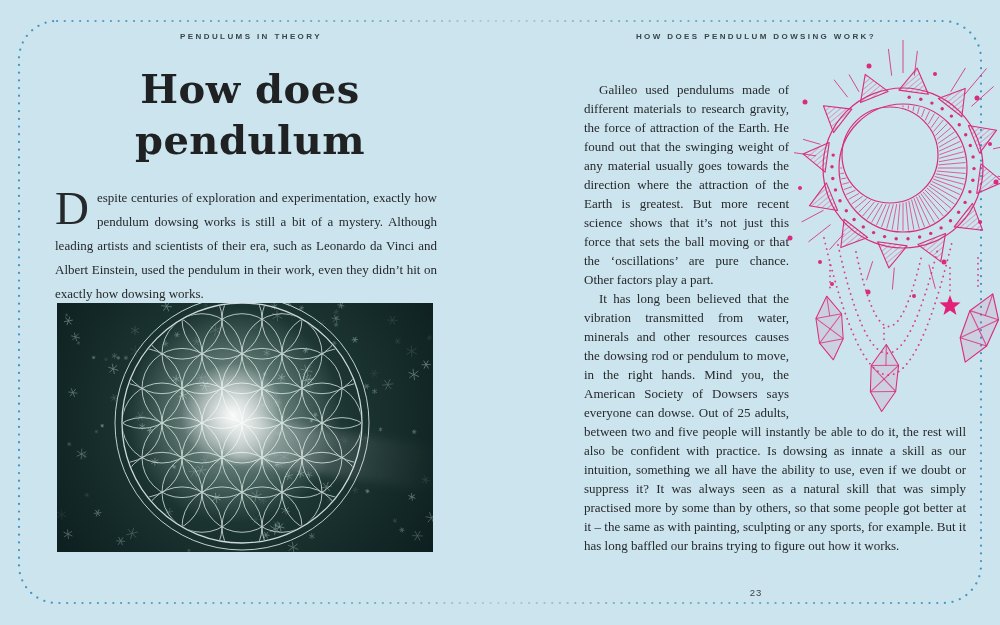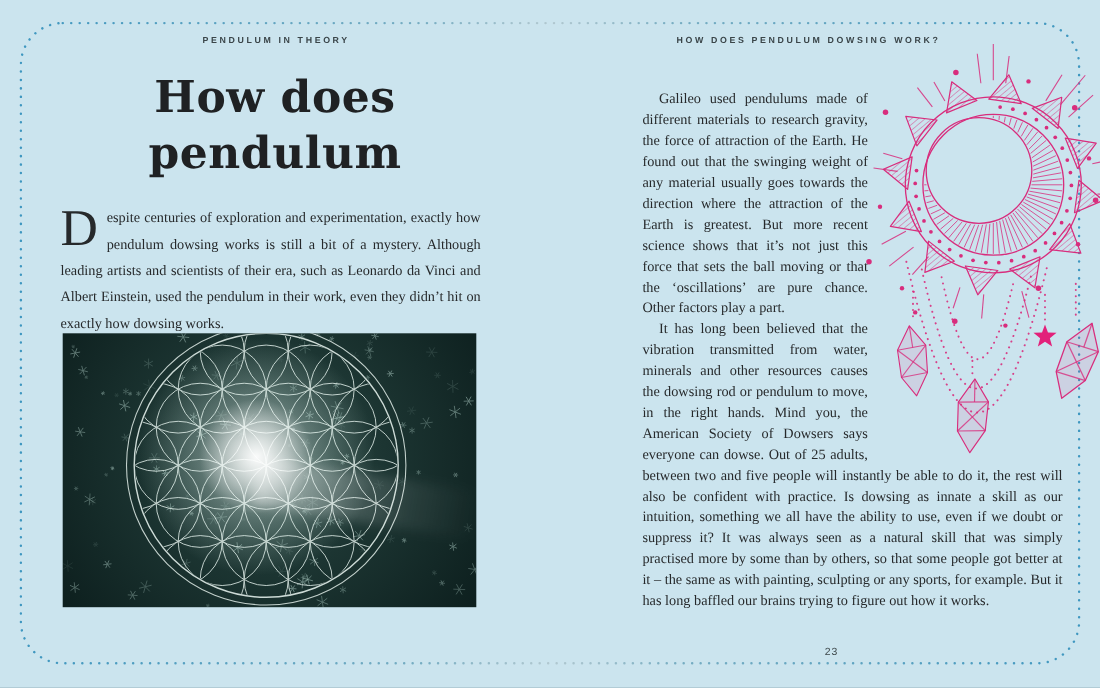--- a/index.html
+++ b/index.html
@@ -42,21 +42,21 @@
           <stop offset="0%" stop-color="#3f97c0" stop-opacity="1"></stop>
           <stop offset="38%" stop-color="#6ea7bd" stop-opacity="0.9"></stop>
           <stop offset="50%" stop-color="#a9bfc6" stop-opacity="0.75"></stop>
           <stop offset="62%" stop-color="#6ea7bd" stop-opacity="0.9"></stop>
           <stop offset="100%" stop-color="#3f97c0" stop-opacity="1"></stop>
         </linearGradient>
       </defs>
       <rect x="19" y="21" width="962" height="582" rx="38" ry="38" fill="none" stroke="url(#bfade)" stroke-width="2.2" stroke-dasharray="0.1 7.6" stroke-linecap="round"></rect>
     </svg>
 
-  <div class="abs running-head" style="left:57px;top:32px;width:388px;">PENDULUM IN THEORY</div>
+  <div class="abs running-head" style="left:57px;top:32px;width:388px;">PENDULUMS IN THEORY</div>
 
   <div class="abs title" style="left:45px;top:63px;width:410px;">
     <span>How does pendulum</span><br>
   </div>
 
   <div class="abs body-left" style="left:55px;top:186px;width:382px;">
     <span class="dropcap">D</span><span>espite centuries of exploration and experimentation, exactly how pendulum dowsing works is still a bit of a mystery. Although leading artists and scientists of their era, such as Leonardo da Vinci and Albert Einstein, used the pendulum in their work, even they didn’t hit on exactly how dowsing works.</span>
   </div>
 
   <div class="abs photo">
@@ -708,21 +708,21 @@
           <circle cx="305.0" cy="120.0" r="40"></circle>
         </g>
         <circle cx="185" cy="120" r="120" stroke="#ecf8f3" fill="none" stroke-width="1.3" opacity="0.85"></circle>
         <circle cx="185" cy="120" r="127" stroke="#ecf8f3" fill="none" stroke-width="1" opacity="0.8"></circle>
       </svg>
     <div class="glow"></div>
     <div class="beam"></div>
   </div>
 
 
-  <div class="abs running-head" style="left:544px;top:32px;width:382px;">HOW DOES PENDULUM DOWSING WORK?</div>
+  <div class="abs running-head" style="left:565px;top:32px;width:382px;">HOW DOES PENDULUM DOWSING WORK?</div>
 
   <div class="abs text-right">
     <div class="illus-spacer"></div>
     <p>Galileo used pendulums made of different materials to research gravity, the force of attraction of the Earth. He found out that the swinging weight of any material usually goes towards the direction where the attraction of the Earth is greatest. But more recent science shows that it’s not just this force that sets the ball moving or that the ‘oscillations’ are pure chance. Other factors play a part.</p>
     <p>It has long been believed that the vibration transmitted from water, minerals and other resources causes the dowsing rod or pendulum to move, in the right hands. Mind you, the American Society of Dowsers says everyone can dowse. Out of 25 adults, between two and five people will instantly be able to do it, the rest will also be confident with practice. Is dowsing as innate a skill as our intuition, something we all have the ability to use, even if we doubt or suppress it? It was always seen as a natural skill that was simply practised more by some than by others, so that some people got better at it – the same as with painting, sculpting or any sports, for example. But it has long baffled our brains trying to figure out how it works.</p>
   </div>
 
   <svg id="moonSvg" class="abs moon-illus" style="left:772px;top:40px;" width="232" height="420" viewBox="0 0 232 420">
       <defs>
         <pattern id="hatchP" width="4" height="4" patternUnits="userSpaceOnUse" patternTransform="rotate(50)">

